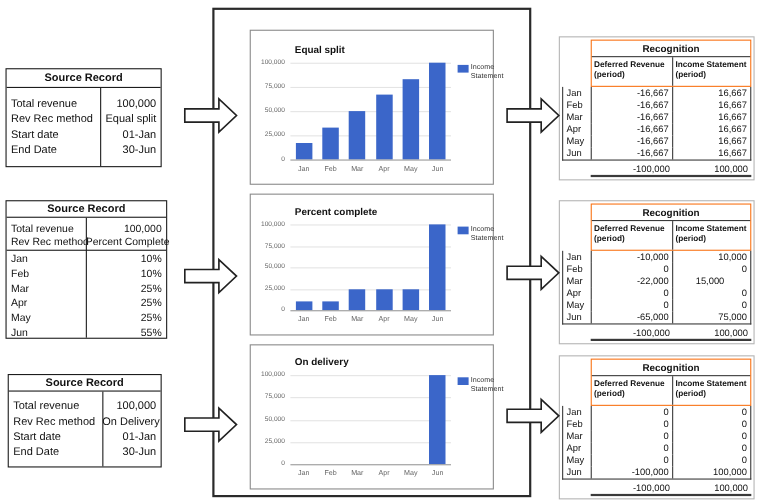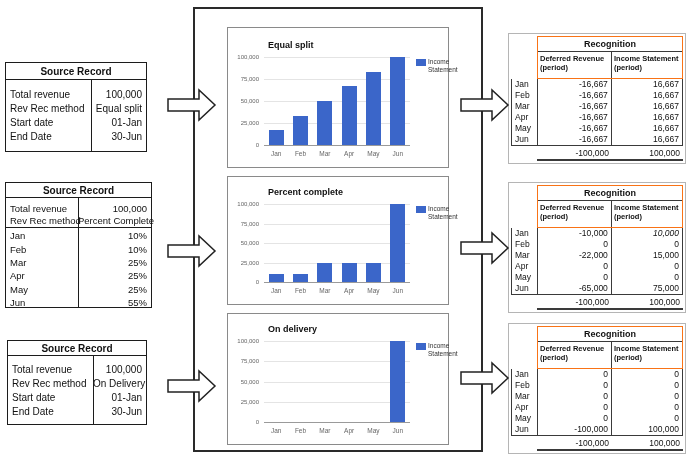--- a/index.html
+++ b/index.html
@@ -275,31 +275,31 @@
         <div class="rec-title">Recognition</div>
         <div class="rec-subrow">
           <div class="rec-subcell bdr-r" style="width: 75px;">Deferred Revenue (period)</div>
           <div class="rec-subcell" style="width: 71px;">Income Statement (period)</div>
         </div>
       </div>
       <div class="rec-databox" style="width: 172px;">
         <div class="rec-row">
           <div class="rec-month bdr-r" style="width: 26px; height: 100%; line-height: 11px;">Jan</div>
           <div class="rec-val bdr-r" style="width: 75px; height: 100%; line-height: 11px;">-10,000</div>
-          <div class="rec-val" style="width: 71px; height: 100%; line-height: 11px; font-style: italic;">10,000</div>
+          <div class="rec-val" style="width: 71px; height: 100%; line-height: 11px;">10,000</div>
         </div>
         <div class="rec-row">
           <div class="rec-month bdr-r" style="width: 26px; height: 100%; line-height: 11px;">Feb</div>
           <div class="rec-val bdr-r" style="width: 75px; height: 100%; line-height: 11px;">0</div>
           <div class="rec-val" style="width: 71px; height: 100%; line-height: 11px;">0</div>
         </div>
         <div class="rec-row">
           <div class="rec-month bdr-r" style="width: 26px; height: 100%; line-height: 11px;">Mar</div>
           <div class="rec-val bdr-r" style="width: 75px; height: 100%; line-height: 11px;">-22,000</div>
-          <div class="rec-val" style="width: 71px; height: 100%; line-height: 11px;">15,000</div>
+          <div class="rec-val" style="width: 71px; height: 100%; line-height: 11px; text-align: center;">15,000</div>
         </div>
         <div class="rec-row">
           <div class="rec-month bdr-r" style="width: 26px; height: 100%; line-height: 11px;">Apr</div>
           <div class="rec-val bdr-r" style="width: 75px; height: 100%; line-height: 11px;">0</div>
           <div class="rec-val" style="width: 71px; height: 100%; line-height: 11px;">0</div>
         </div>
         <div class="rec-row">
           <div class="rec-month bdr-r" style="width: 26px; height: 100%; line-height: 11px;">May</div>
           <div class="rec-val bdr-r" style="width: 75px; height: 100%; line-height: 11px;">0</div>
           <div class="rec-val" style="width: 71px; height: 100%; line-height: 11px;">0</div>

